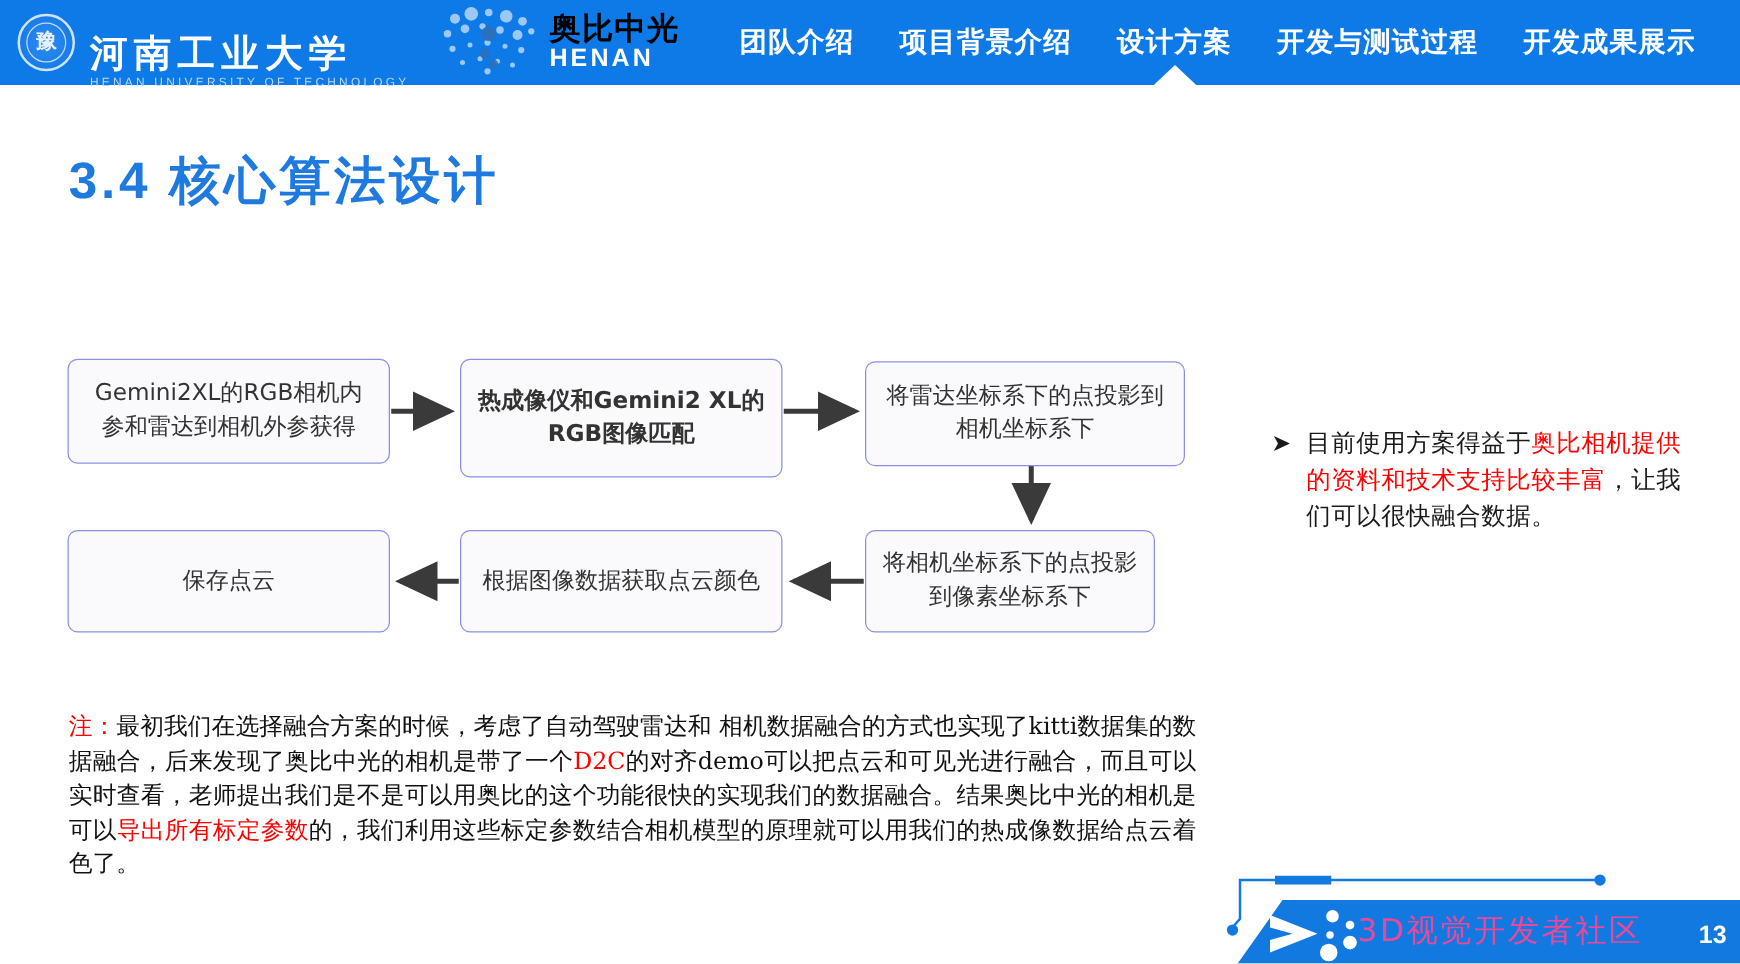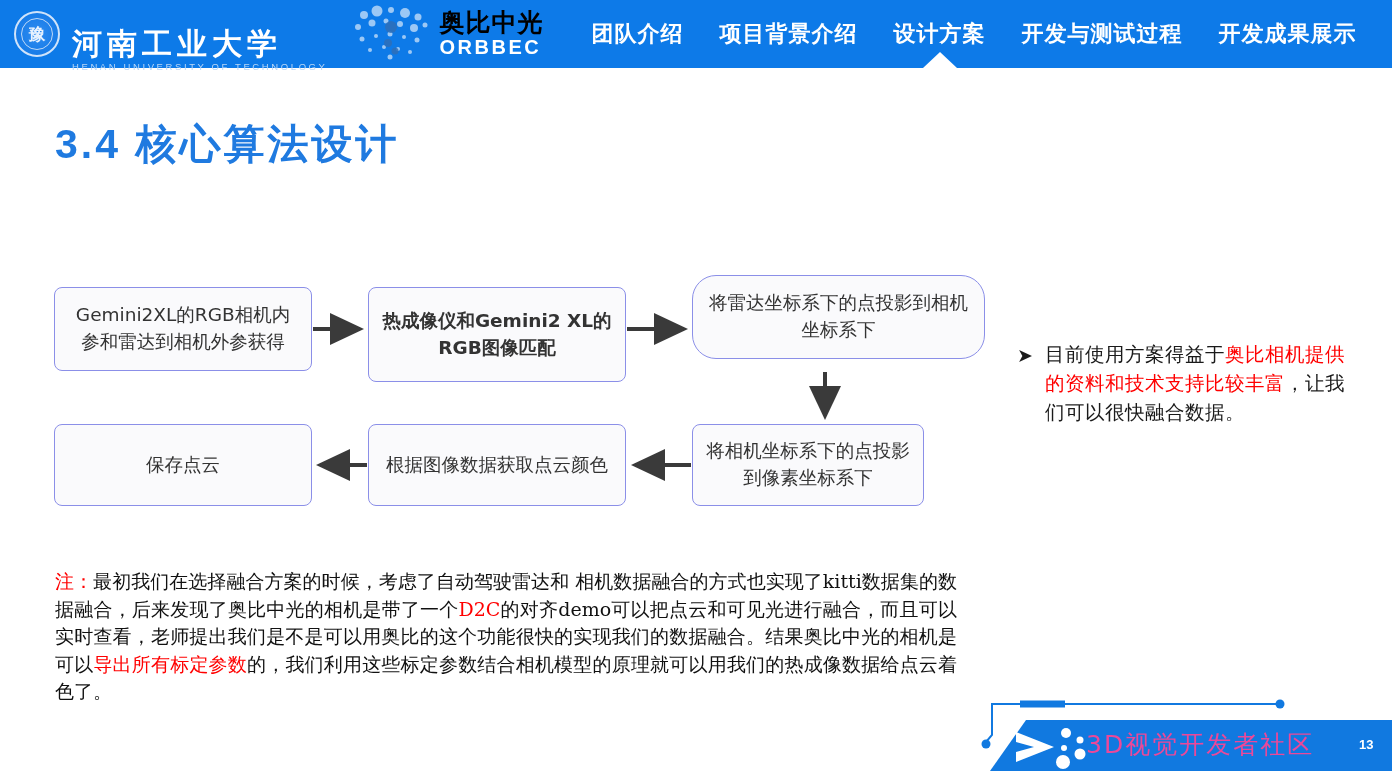--- a/index.html
+++ b/index.html
@@ -76,21 +76,21 @@
   
   .flow { position: absolute; left: 0; top: 0; }
   .fbox {
     position: absolute; border: 1.6px solid #8b8fe8; border-radius: 8px;
     background: #fafafc; display: flex; align-items: center; justify-content: center;
     text-align: center; color: #333333; font-size: 18.5px; line-height: 1.45;
     font-family: "DejaVu Sans", sans-serif; padding: 18px 12px;
   }
   #fbox-1 { left: 54px;  top: 287px; width: 258px; height: 84px; }
   #fbox-2 { left: 368px; top: 287px; width: 258px; height: 95px; font-weight: bold; }
-  #fbox-3 { left: 692px; top: 275px; width: 293px; height: 84px; border-radius: 24px; }
+  #fbox-3 { left: 692px; top: 289px; width: 256px; height: 84px; }
   #fbox-4 { left: 692px; top: 424px; width: 232px; height: 82px; }
   #fbox-5 { left: 368px; top: 424px; width: 258px; height: 82px; }
   #fbox-6 { left: 54px;  top: 424px; width: 258px; height: 82px; }
   .arrow-svg { position: absolute; left: 0; top: 0; width: 1392px; height: 771px; pointer-events: none; }
 
   
   .bullet-block { position: absolute; left: 1017px; top: 341px; width: 330px; }
   .bullet-row { display: flex; }
   .bullet-marker {
     color: #1a1a1a; font-size: 19px; line-height: 1.48; flex: none;
@@ -117,21 +117,21 @@
     background: #1179e0;
     clip-path: polygon(36px 0, 402px 0, 402px 51px, 0 51px);
   }
   .footer-text {
     position: absolute; left: 1086px; top: 728px;
     color: #ec4899; font-size: 25px; letter-spacing: 2px;
     font-family: "DejaVu Sans", sans-serif; white-space: nowrap;
   }
   .page-num {
     position: absolute; left: 1359px; top: 737px;
-    color: #ffffff; font-size: 13px; font-weight: bold;
+    color: #ffffff; font-size: 20px; font-weight: bold;
     font-family: "Liberation Sans", sans-serif;
   }
 </style>
 </head>
 <body>
 
 <div class="slide">
 
   <div class="header">
 
@@ -173,21 +173,21 @@
         <g fill="#2f6fb8" opacity="0.85">
           <circle cx="41" cy="22" r="6"></circle>
             <circle cx="38" cy="38" r="4"></circle>
             <circle cx="45" cy="46" r="3.5"></circle>
         </g>
       </svg>
     </div>
 
     <div class="orbbec">
       <div class="orbbec-cn">奥比中光</div>
-      <div class="orbbec-en">ORBBEC</div>
+      <div class="orbbec-en">HENAN</div>
     </div>
 
     <div class="nav">
       <div class="nav-item">团队介绍</div>
       <div class="nav-item">项目背景介绍</div>
       <div class="nav-item active">设计方案</div>
       <div class="nav-item">开发与测试过程</div>
       <div class="nav-item">开发成果展示</div>
     </div>
   </div>

